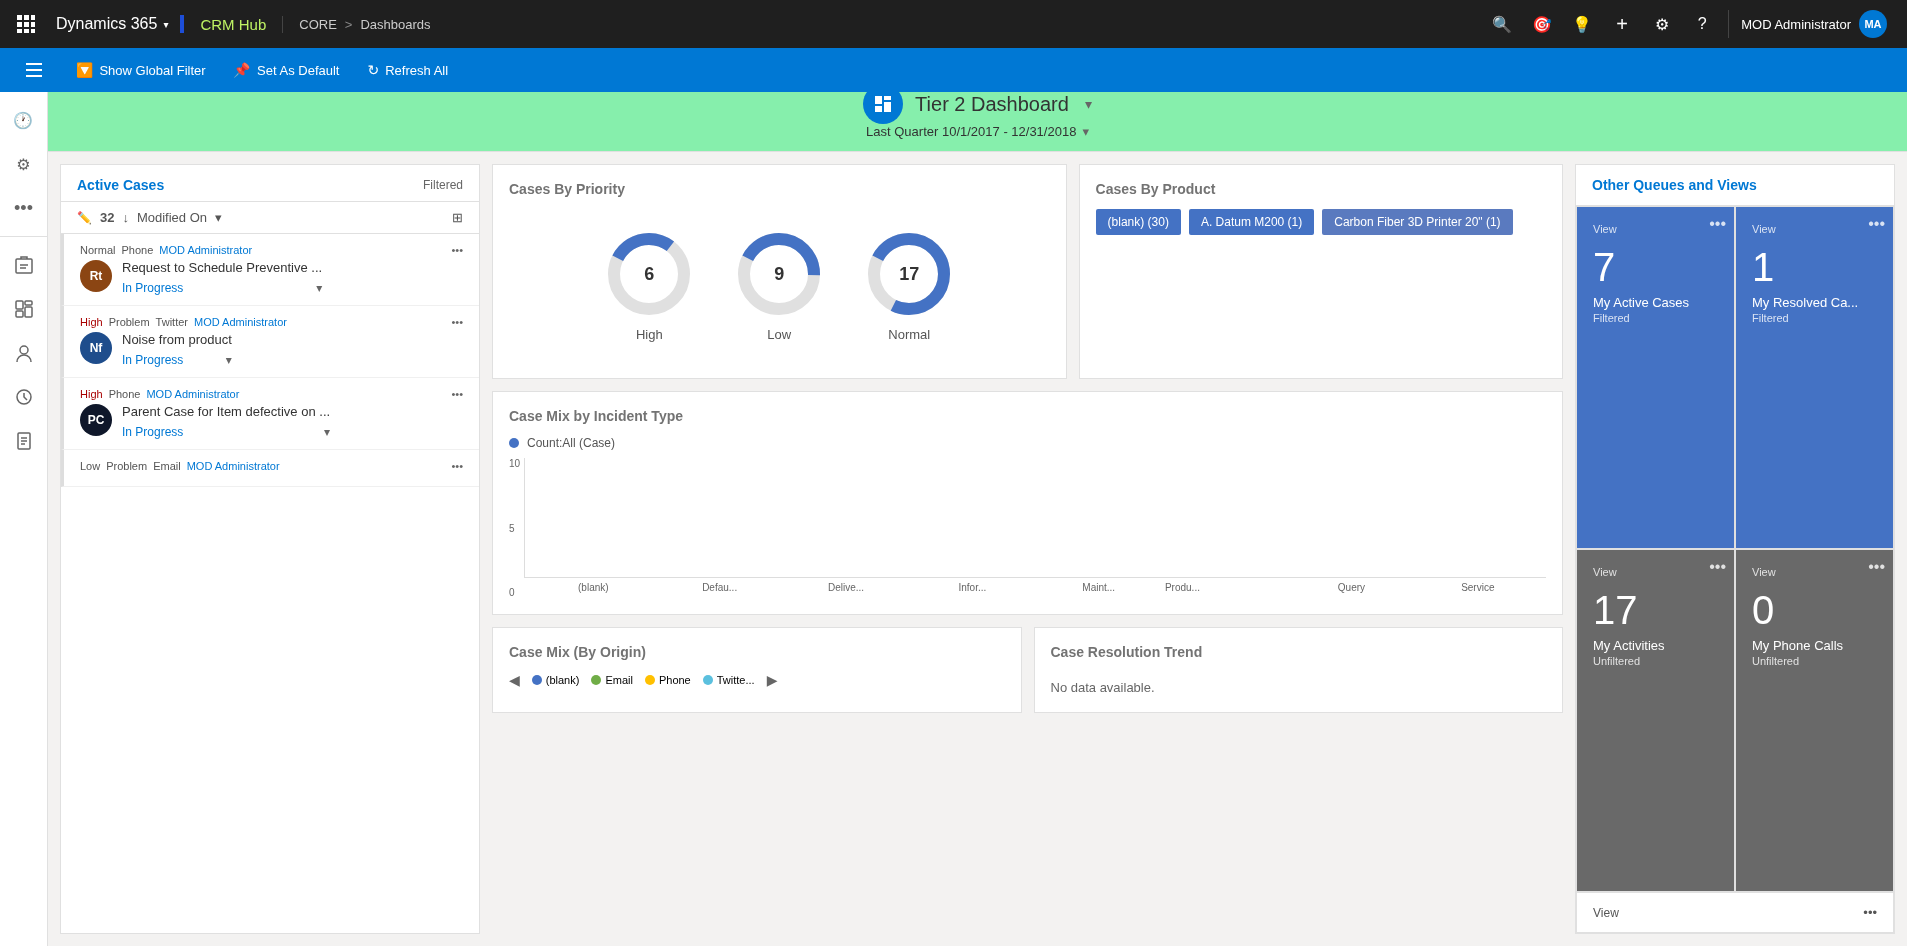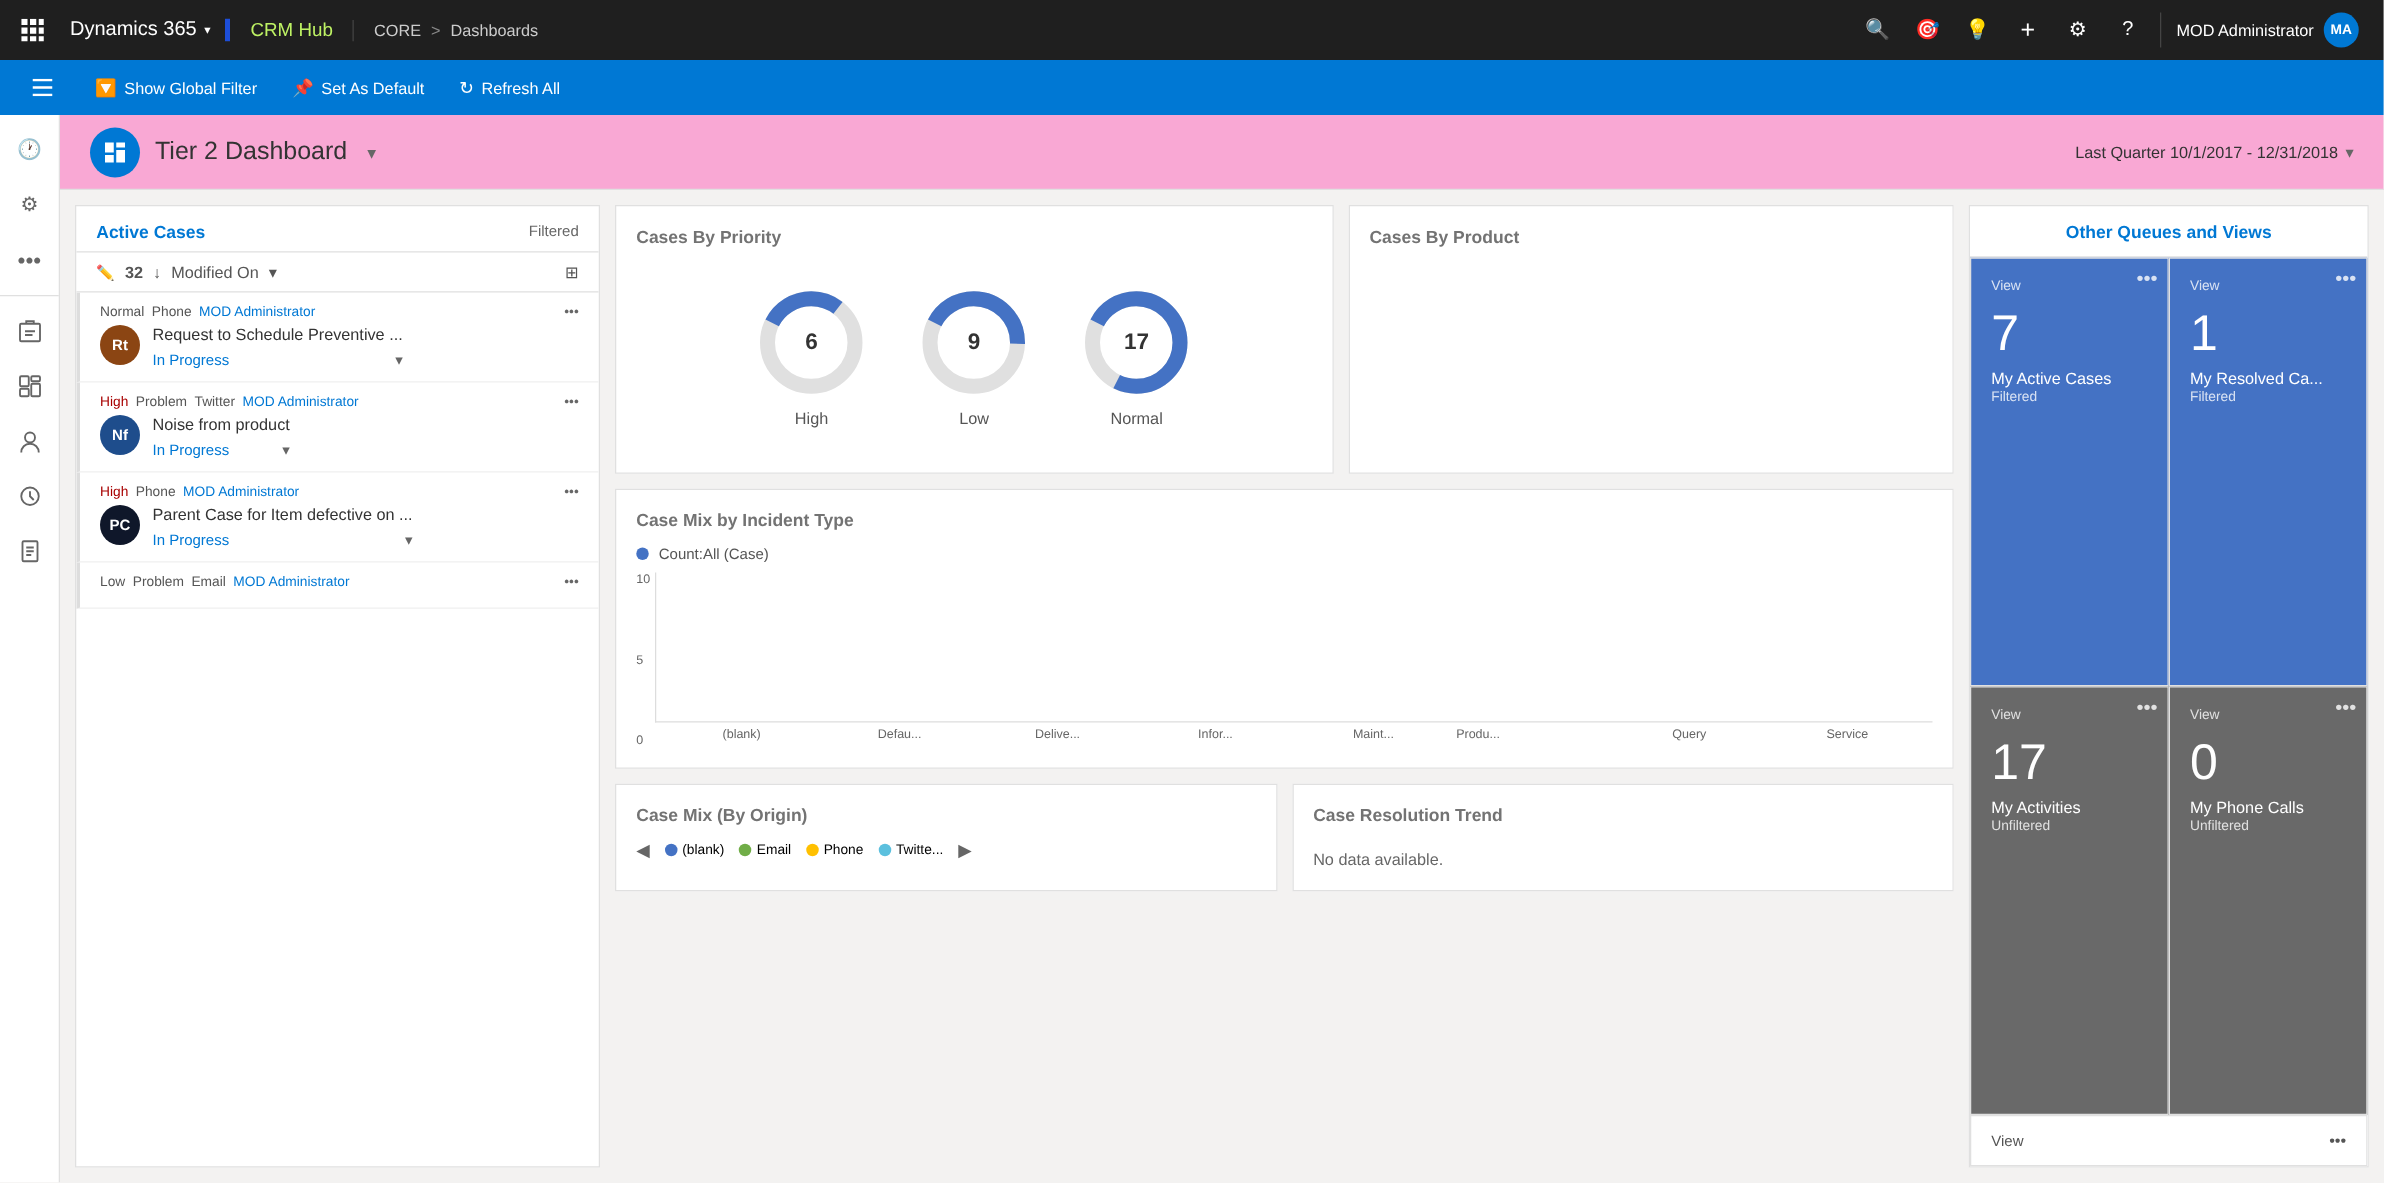--- a/index.html
+++ b/index.html
@@ -73,27 +73,28 @@
     
     .content-area {
       flex: 1;
       display: flex;
       flex-direction: column;
       overflow: hidden;
     }
 
     
     .dashboard-header {
-      background: #f9a8d4;
+      background: #86efac;
       padding: 12px 24px;
       display: flex;
       align-items: center;
-      justify-content: space-between;
+      justify-content: flex-end;
       border-bottom: 1px solid #e0e0e0;
       height: 60px;
+      flex-direction: column;
     }
     .dashboard-title-area { display: flex; align-items: center; gap: 12px; }
     .dashboard-icon {
       width: 40px; height: 40px; background: #0078d4; border-radius: 50%;
       display: flex; align-items: center; justify-content: center; color: white; font-size: 16px;
     }
     .dashboard-title { font-size: 20px; font-weight: 300; color: #333; }
     .dashboard-chevron { color: #666; font-size: 14px; cursor: pointer; margin-left: 4px; }
     .date-range { display: flex; align-items: center; gap: 6px; font-size: 13px; color: #333; cursor: pointer; }
     .date-range .chevron { color: #666; }
@@ -192,21 +193,20 @@
       width: 320px;
       background: #fff;
       border: 1px solid #e0e0e0;
       display: flex;
       flex-direction: column;
       overflow: hidden;
     }
     .queues-header {
       padding: 12px 16px;
       border-bottom: 1px solid #e0e0e0;
-      text-align: center;
     }
     .queues-title { font-size: 14px; color: #0078d4; font-weight: 600; }
     .queues-grid {
       display: grid;
       grid-template-columns: 1fr 1fr;
       flex: 1;
       overflow-y: auto;
     }
     .queue-card {
       padding: 16px;
@@ -502,20 +502,25 @@
                   </svg>
                   <div class="donut-center">17</div>
                 </div>
                 <div class="donut-label">Normal</div>
               </div>
             </div>
           </div>
 
           <div class="chart-panel" style="flex: 1;">
             <div class="chart-title">Cases By Product</div>
+            <div class="product-tags">
+              <div class="product-tag">(blank) (30)</div>
+              <div class="product-tag">A. Datum M200 (1)</div>
+              <div class="product-tag" style="background:#5a7abf;">Carbon Fiber 3D Printer 20" (1)</div>
+            </div>
           </div>
         </div>
 
         <div class="chart-panel" style="flex: 0 0 auto;">
           <div class="chart-title">Case Mix by Incident Type</div>
           <div class="chart-legend">
             <div class="legend-dot"></div>
             <span class="legend-text">Count:All (Case)</span>
           </div>
           <div style="display:flex; align-items:stretch;">

